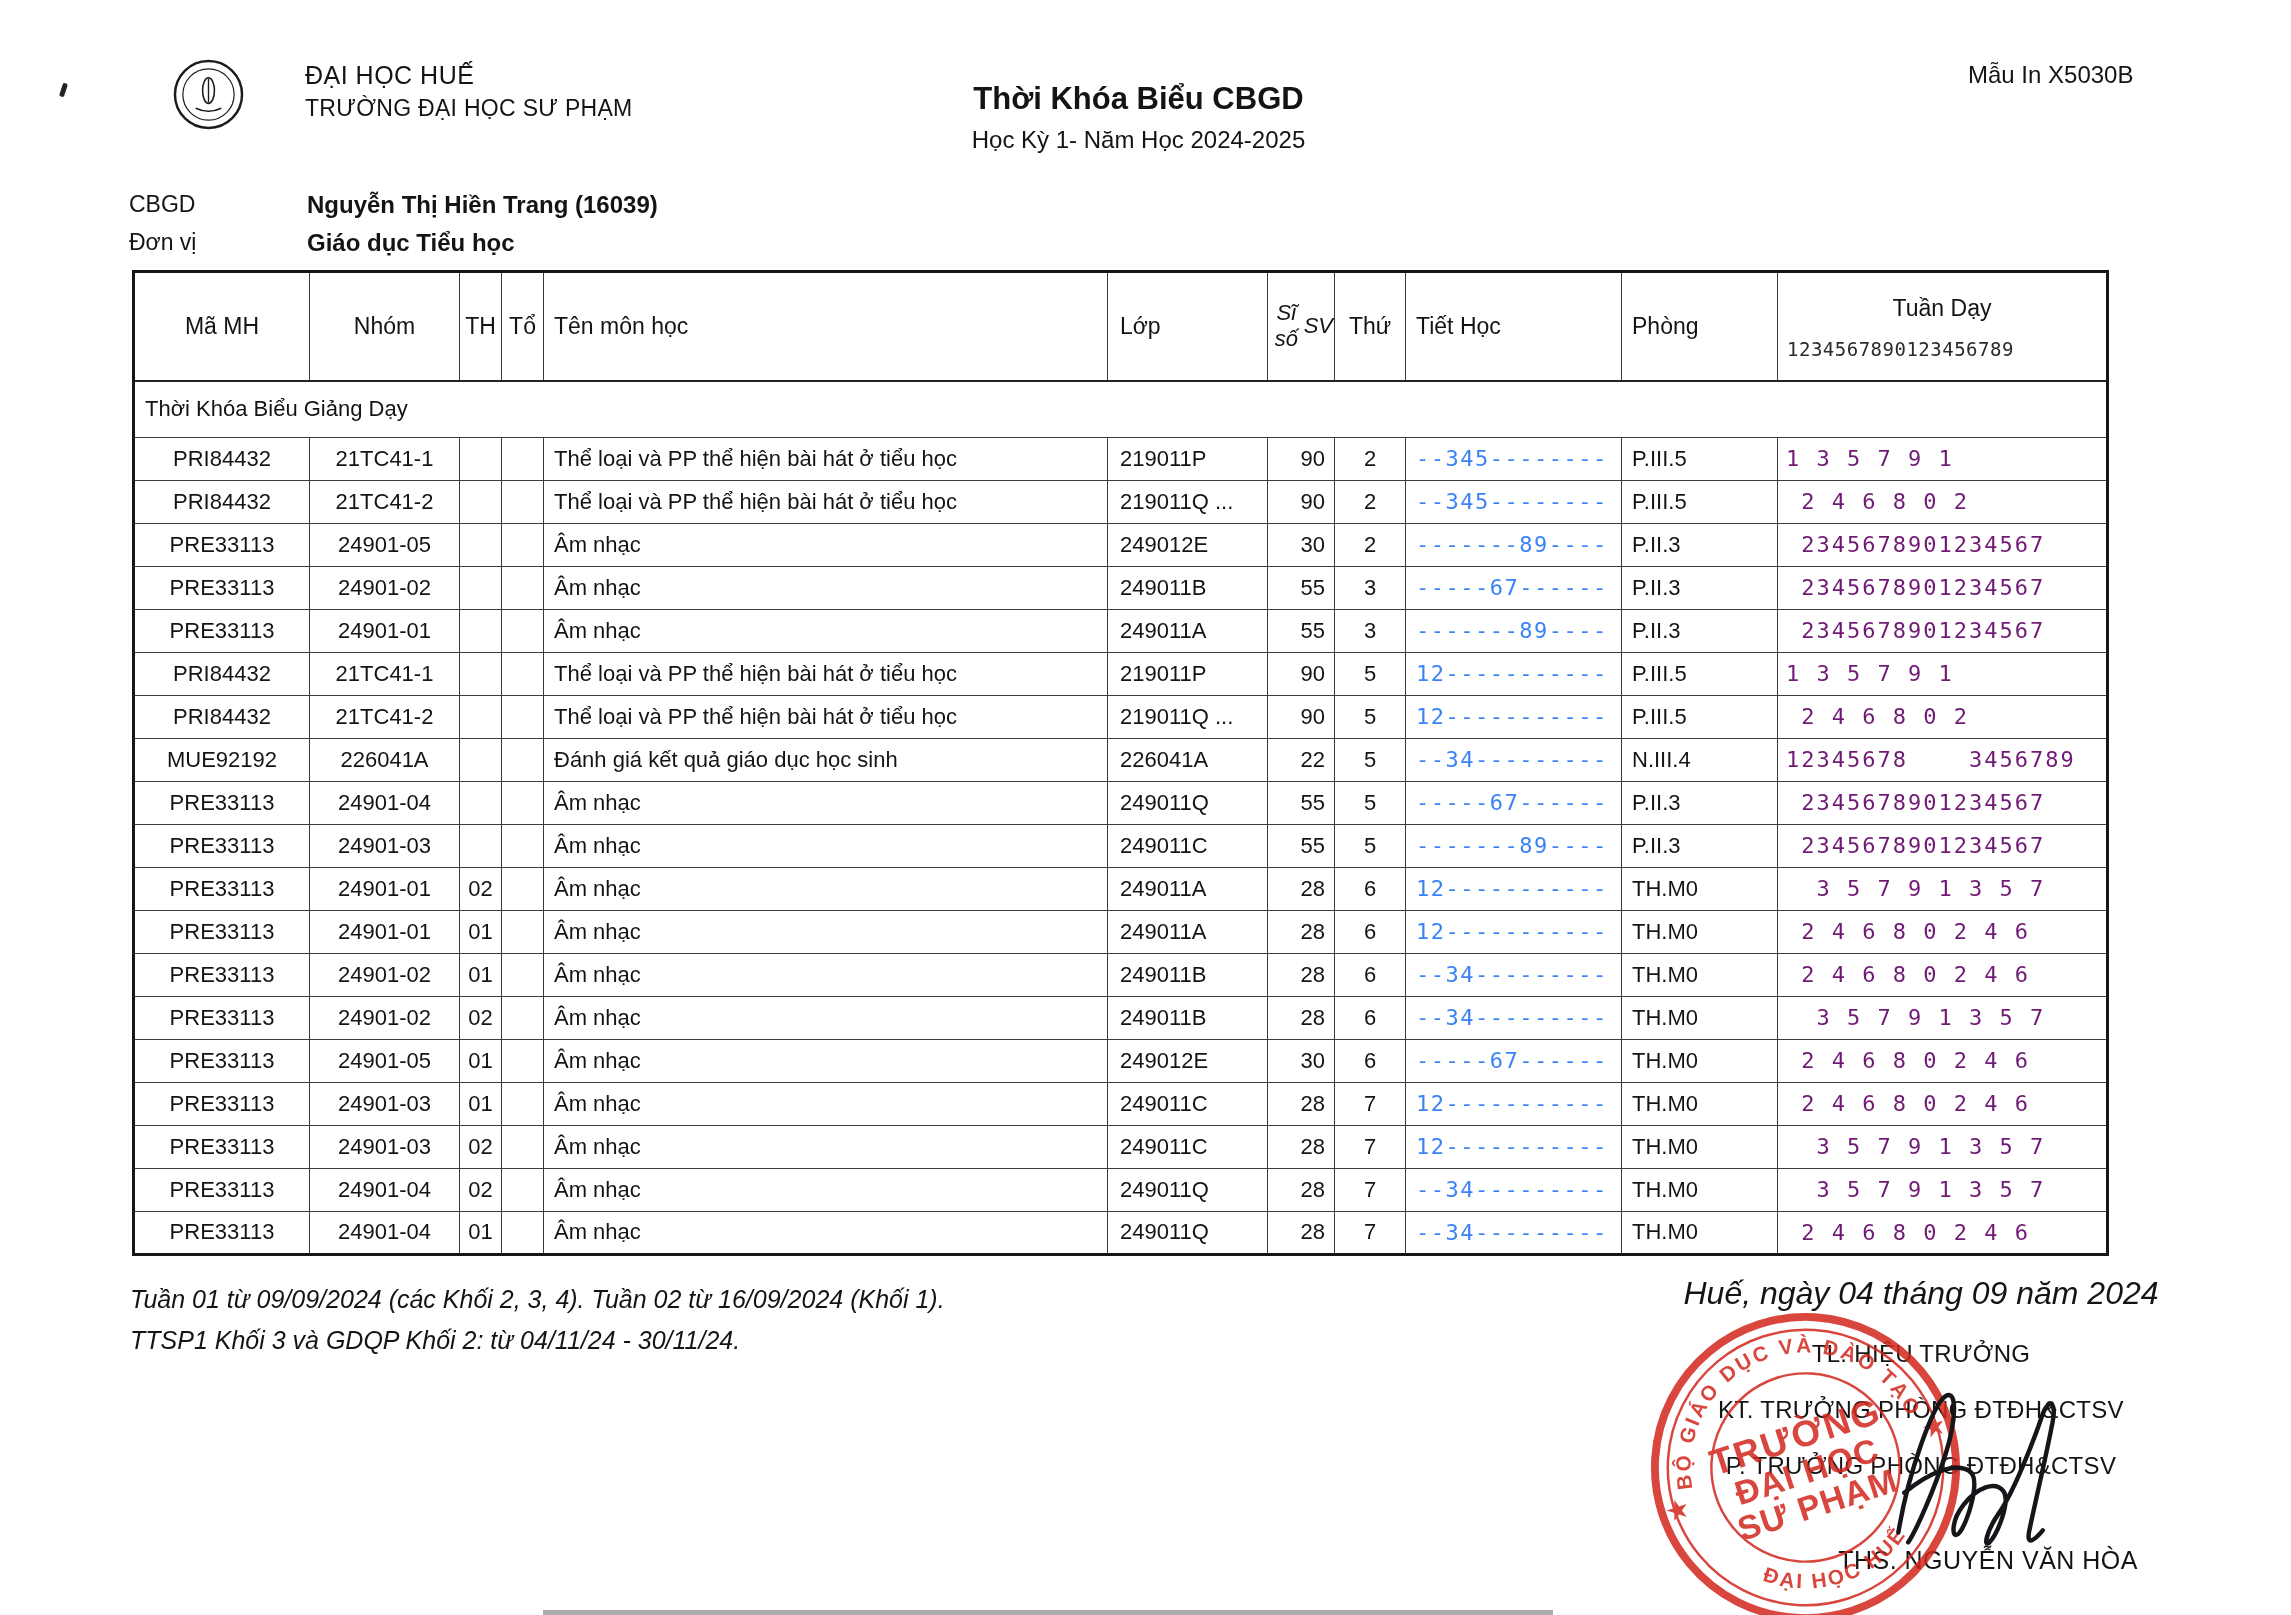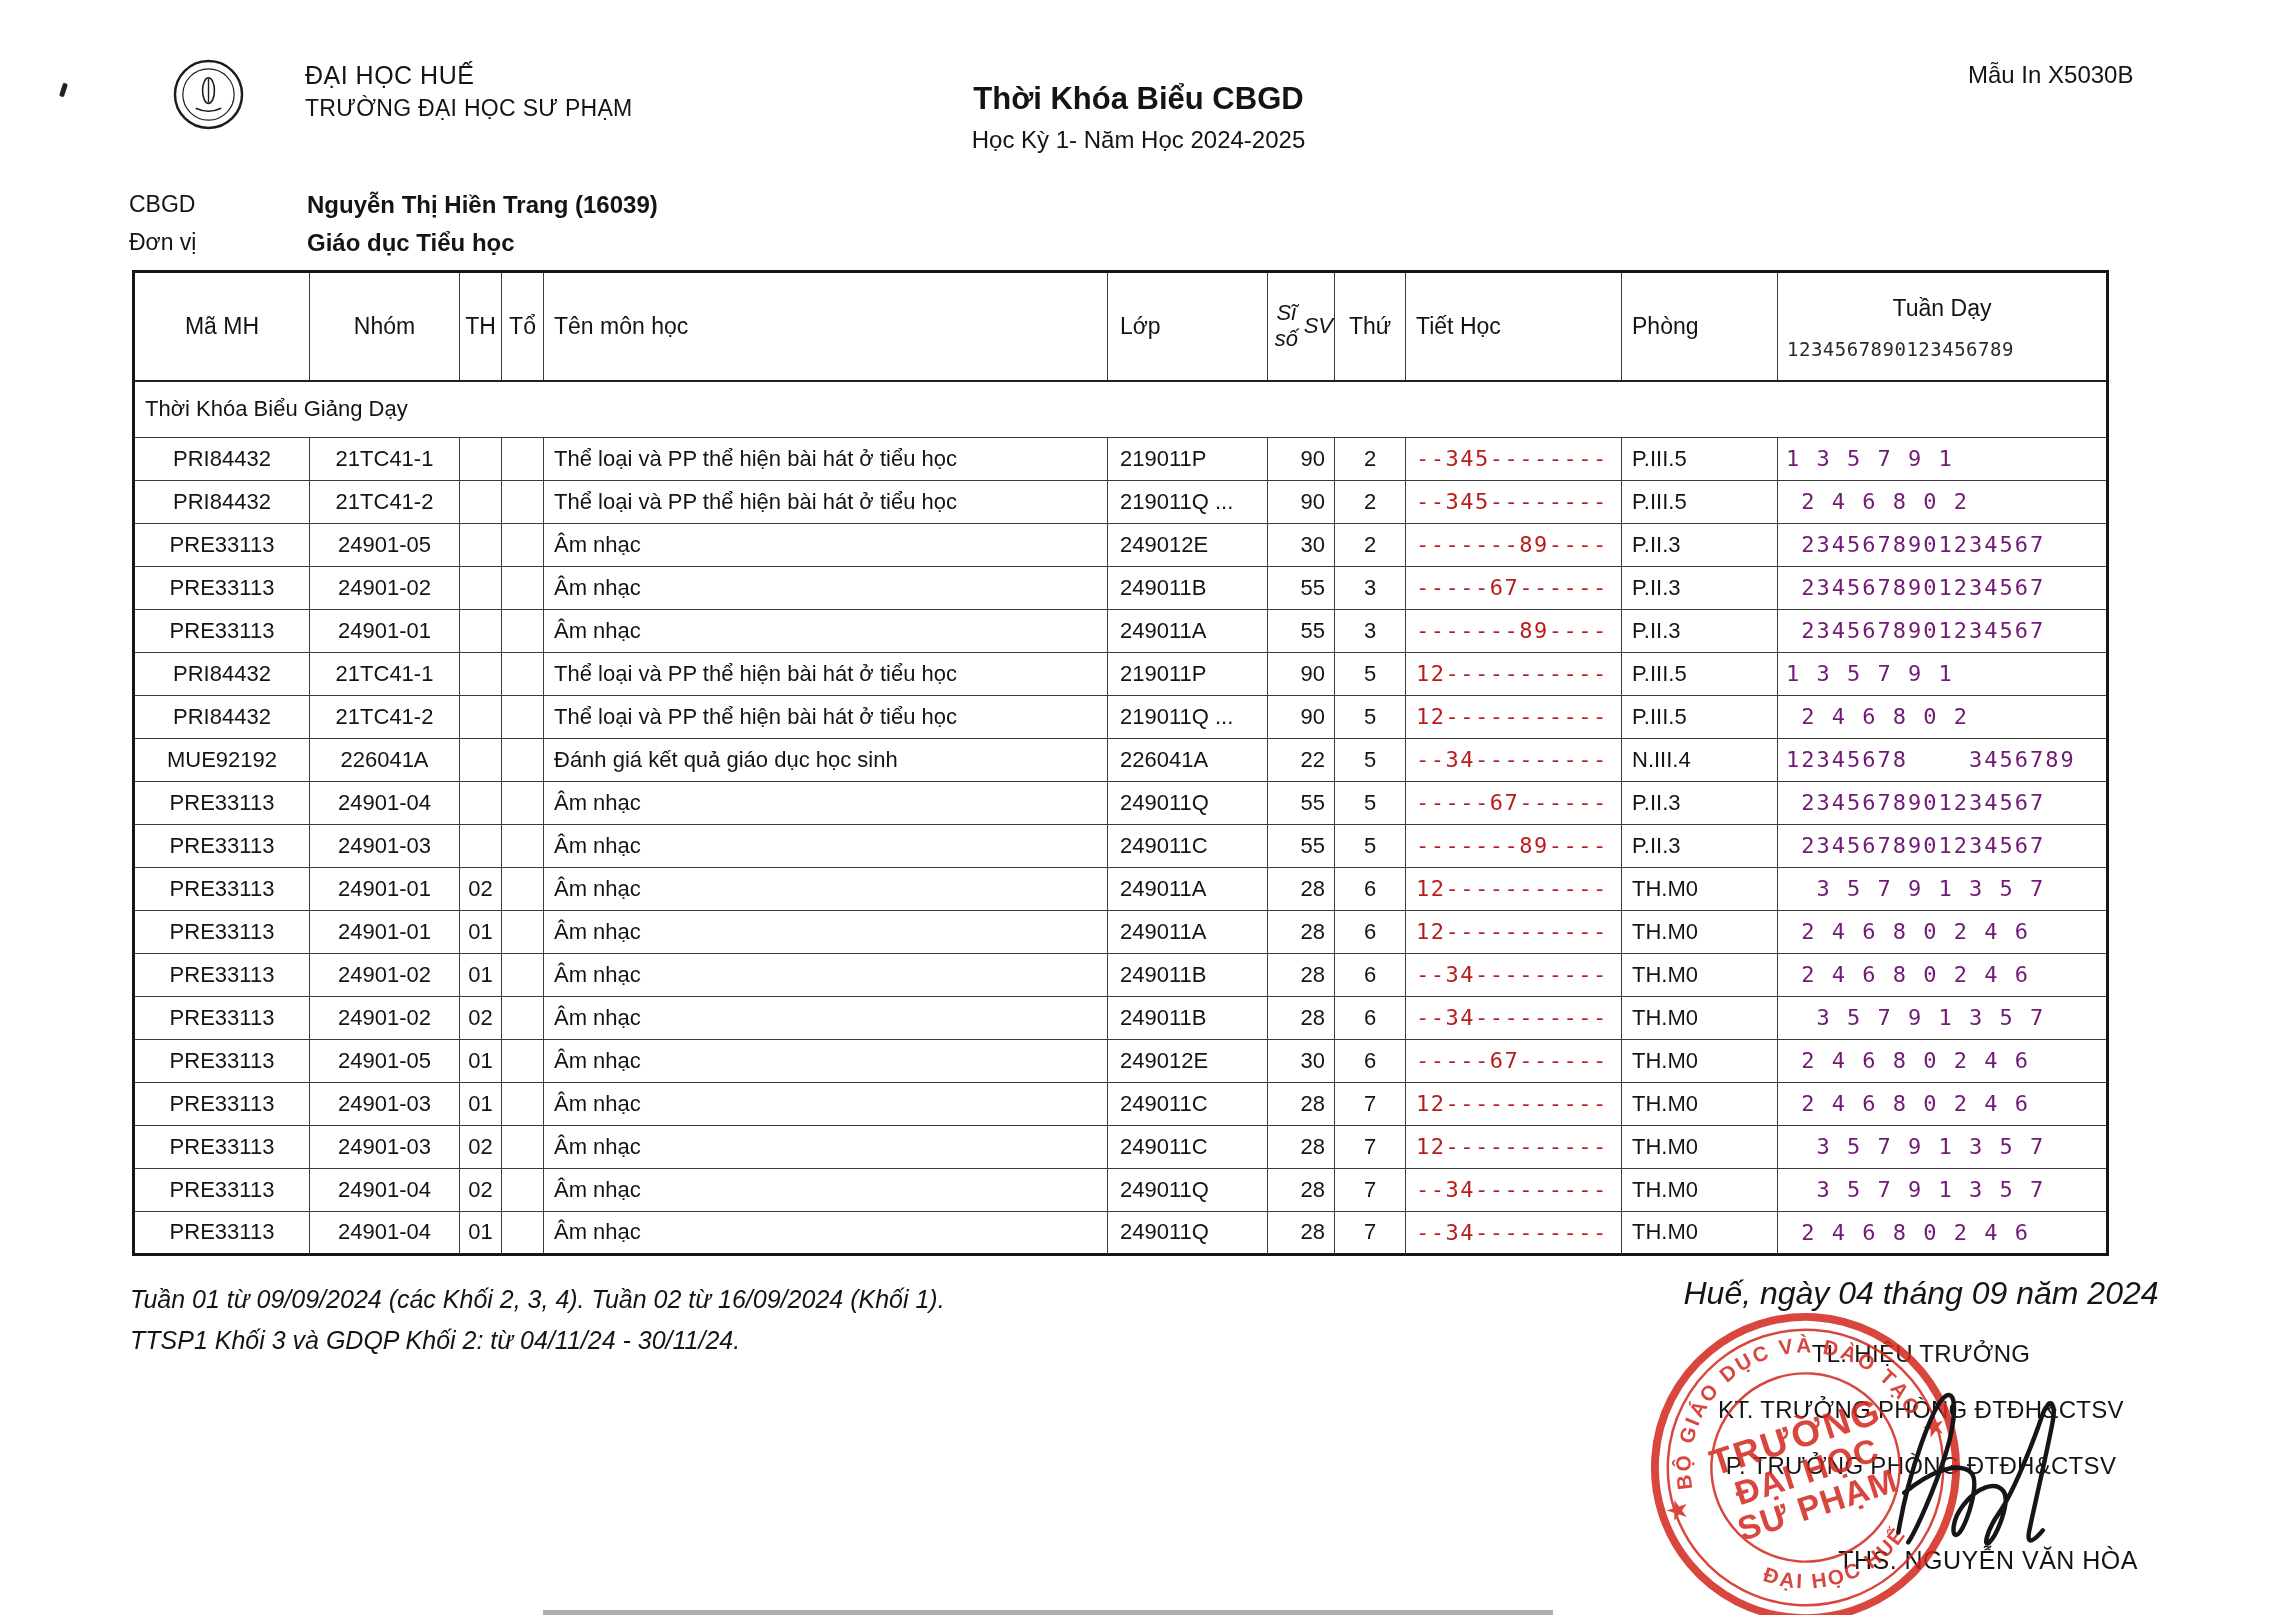--- a/index.html
+++ b/index.html
@@ -38,21 +38,21 @@
   table.tkb tbody tr.data-row{height:43px;}
   table.tkb tbody td{font-size:22px;}
   .c-ma_mh{text-align:center;}
   .c-nhom{text-align:center;}
   .c-th{text-align:center;font-size:21px;}
   .c-to{text-align:center;font-size:21px;}
   .c-ten{text-align:left;padding-left:10px;font-size:21px;}
   .c-lop{text-align:left;padding-left:12px;white-space:nowrap;}
   .c-si_so{text-align:right;padding-right:9px;}
   .c-thu{text-align:center;}
-  .c-tiet{font-family:"DejaVu Sans Mono",monospace;text-align:left;padding-left:10px;white-space:pre;font-size:21px;letter-spacing:1.5px;color:#b91c1c;}
+  .c-tiet{font-family:"DejaVu Sans Mono",monospace;text-align:left;padding-left:10px;white-space:pre;font-size:21px;letter-spacing:1.5px;color:#3b82f6;}
   .c-phong{text-align:left;padding-left:10px;}
   .c-tuan{font-family:"DejaVu Sans Mono",monospace;text-align:left;padding-left:8px;white-space:pre;font-size:20px;letter-spacing:2px;color:#701a75;}
   
   .notes{position:absolute;left:130px;top:1279px;font-style:italic;font-size:25px;line-height:41px;}
   
   .sig-block{position:absolute;left:1624px;top:1275px;width:594px;text-align:center;}
   .sig-place-date{font-style:italic;font-size:32px;font-weight:500;}
   .sig-line{font-size:24px;margin-top:28px;letter-spacing:0.3px;}
   .signer-name{position:absolute;left:1762px;top:1546px;width:376px;text-align:right;font-size:25px;letter-spacing:0.5px;}
   

